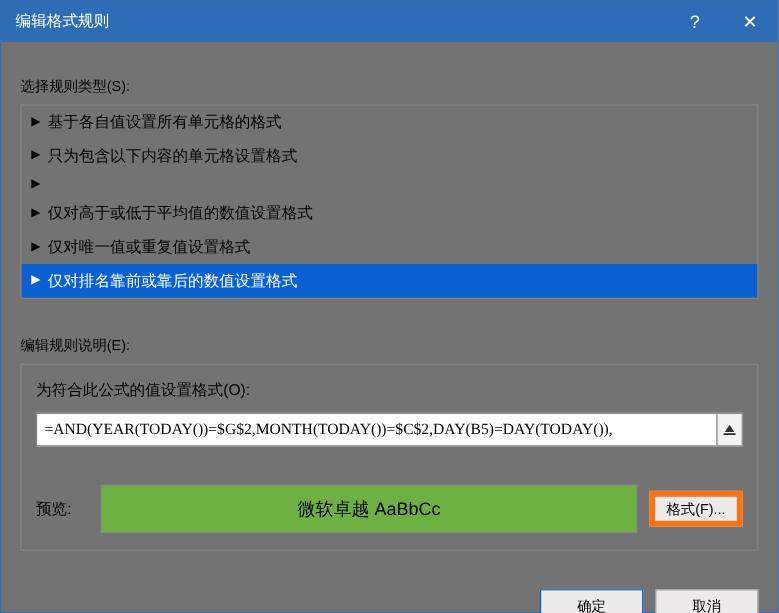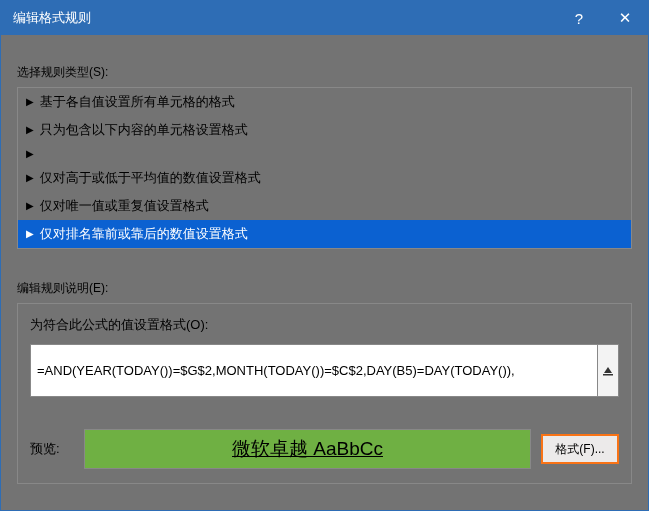--- a/index.html
+++ b/index.html
@@ -74,23 +74,23 @@
   font-size: 13px;
   margin-bottom: 10px;
 }
 .formula-row {
   display: flex;
   gap: 0;
 }
 .formula-input {
   flex: 1;
   border: 1px solid #888;
-  padding: 18px 6px;
+  padding: 5px 6px;
   font-size: 13px;
-  font-family: Liberation Sans, sans-serif;
+  font-family: Liberation Serif, serif;
   border-right: none;
 }
 .ref-btn {
   width: 22px;
   border: 1px solid #888;
   background: #f3f3f3;
   display: flex;
   align-items: center;
   justify-content: center;
 }
@@ -103,27 +103,26 @@
 .preview-label { font-size: 13px; font-weight: normal; width: 44px; }
 .preview-box {
   flex: 1;
   height: 40px;
   border: 1px solid #888;
   background: #6fb043;
   color: #000;
   display: flex;
   align-items: center;
   justify-content: center;
-  font-size: 19px;
-  text-decoration: underline;
+  font-size: 15px;
 }
 .format-btn {
   width: 78px;
   height: 30px;
-  border: 2px solid #f97316;
+  border: 5px solid #f97316;
   background: #eceaea;
   font-size: 12px;
 }
 .footer {
   display: flex;
   justify-content: flex-end;
   gap: 10px;
   padding: 8px 16px 14px 16px;
 }
 .footer button {

